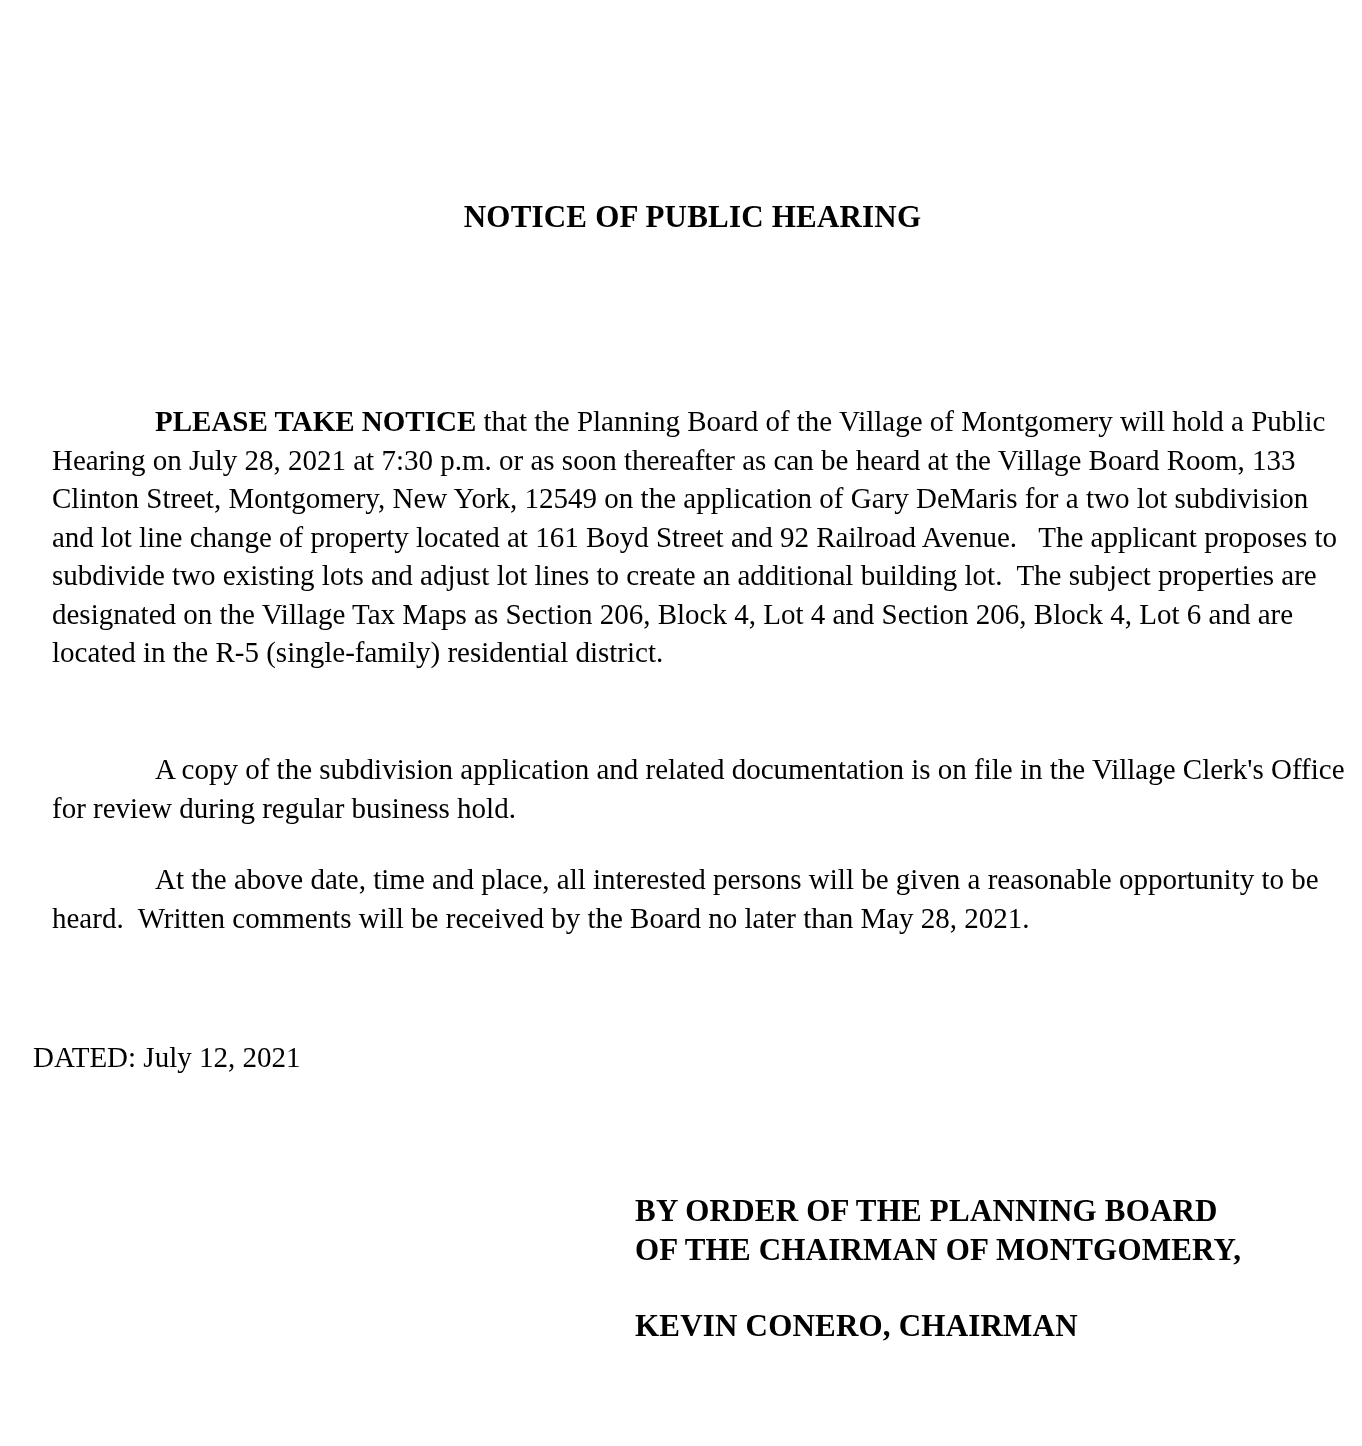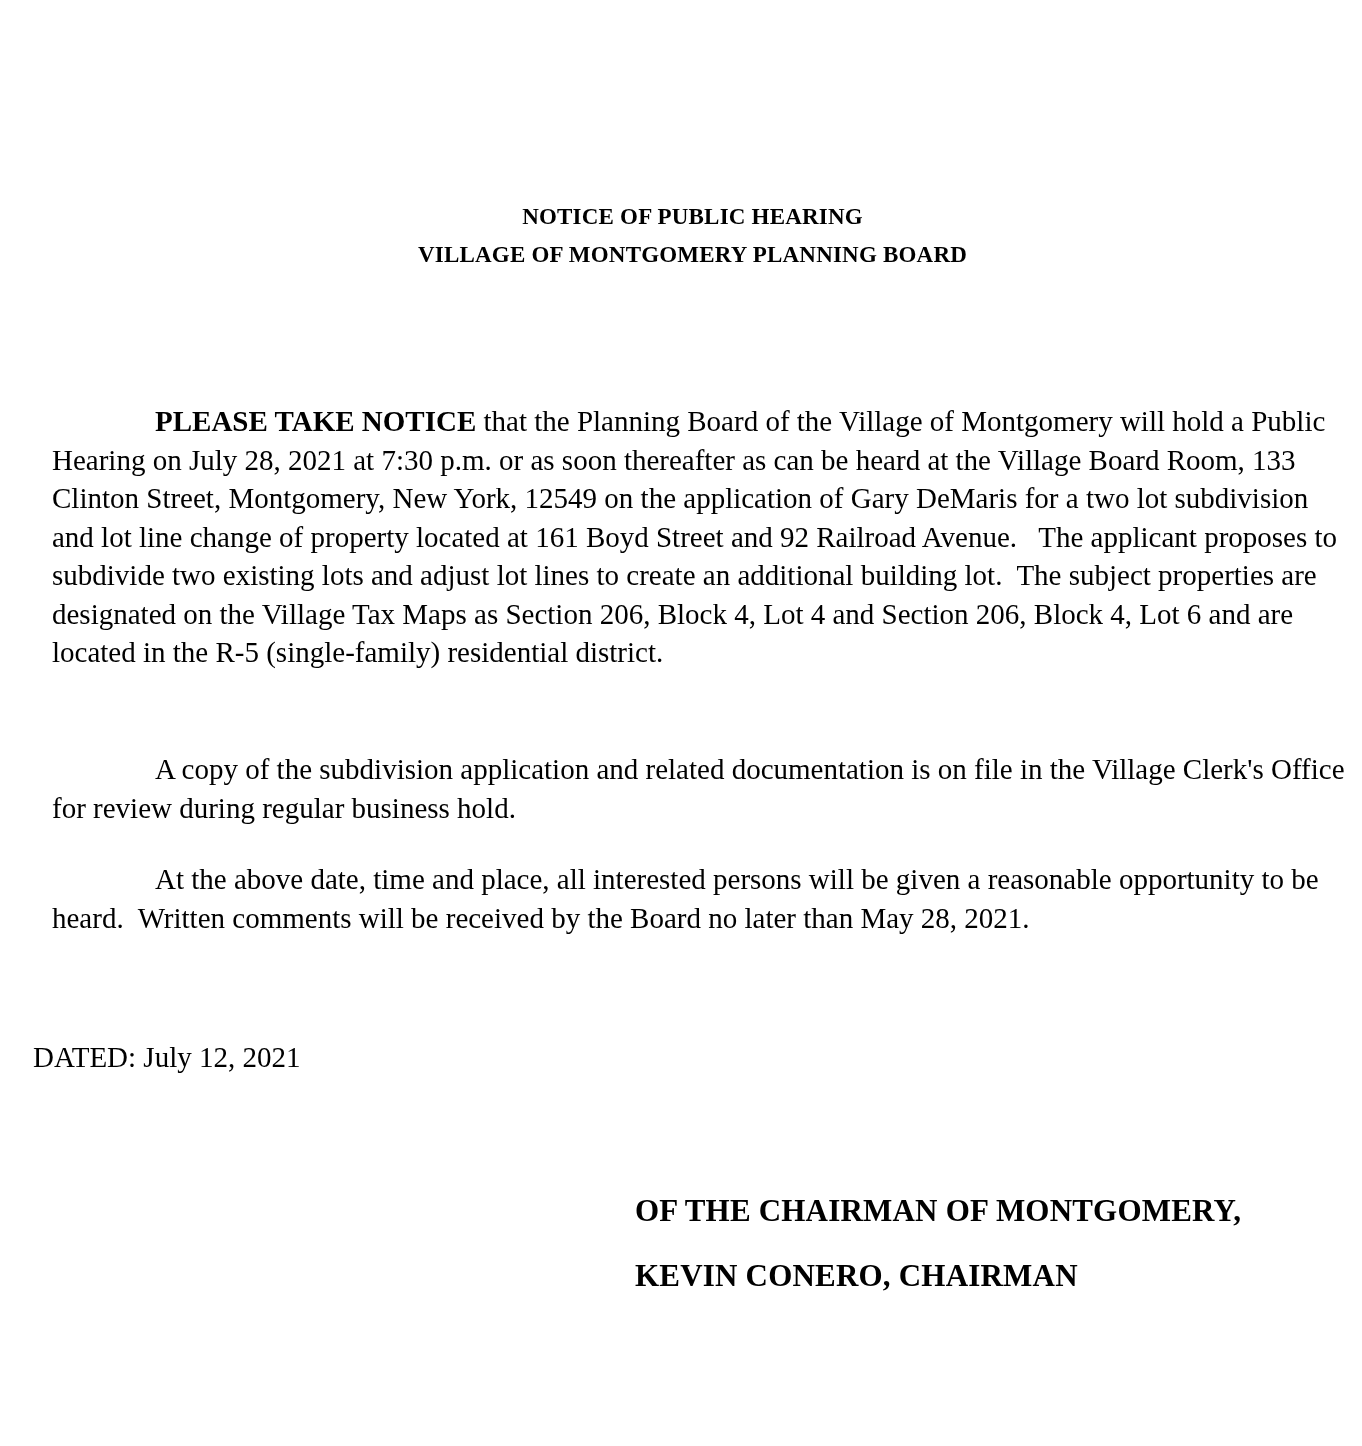--- a/index.html
+++ b/index.html
@@ -16,21 +16,21 @@
     font-family: "Liberation Serif", "DejaVu Serif", serif;
     overflow: hidden;
   }
   .doc-title {
     position: absolute;
     top: 198px;
     left: 40px;
     width: 1305px;
     text-align: center;
     font-weight: bold;
-    font-size: 23px;
+    font-size: 31px;
     line-height: 38px;
     letter-spacing: 0.2px;
   }
   .body-para {
     position: absolute;
     left: 40px;
     width: 1305px;
     margin: 12px;
     font-size: 29px;
     line-height: 38.5px;
@@ -52,39 +52,39 @@
   .signature {
     position: absolute;
     top: 1192px;
     left: 635px;
     font-weight: bold;
     font-size: 31px;
     line-height: 38.5px;
     letter-spacing: 0.2px;
   }
   .sig-name {
-    margin-top: 26px;
+    margin-top: 38px;
   }
 </style>
 </head>
 <body>
 
 <div class="page">
 
   <header class="doc-title">
     <div>NOTICE OF PUBLIC HEARING</div>
-    <div>VILLAGE OF MONTGOMERY PLANNING BOARD</div>
   </header>
 
   <p class="body-para para1"><strong>PLEASE TAKE NOTICE</strong><span> that the Planning Board of the Village of Montgomery will hold a Public Hearing on July 28, 2021 at 7:30 p.m. or as soon thereafter as can be heard at the Village Board Room, 133 Clinton Street, Montgomery, New York, 12549 on the application of Gary DeMaris for a two lot subdivision and lot line change of property located at 161 Boyd Street and 92 Railroad Avenue.   The applicant proposes to subdivide two existing lots and adjust lot lines to create an additional building lot.  The subject properties are designated on the Village Tax Maps as Section 206, Block 4, Lot 4 and Section 206, Block 4, Lot 6 and are located in the R-5 (single-family) residential district.</span></p>
 
   <p class="body-para para2">A copy of the subdivision application and related documentation is on file in the Village Clerk's Office for review during regular business hold.</p>
 
   <p class="body-para para3">At the above date, time and place, all interested persons will be given a reasonable opportunity to be heard.  Written comments will be received by the Board no later than May 28, 2021.</p>
 
   <p class="dated">DATED: July 12, 2021</p>
 
   <div class="signature">
+    <div>BY ORDER OF THE PLANNING BOARD</div>
     <div>OF THE CHAIRMAN OF MONTGOMERY,</div>
     <div class="sig-name">KEVIN CONERO, CHAIRMAN</div>
   </div>
 
 </div>
 
 </body></html>

